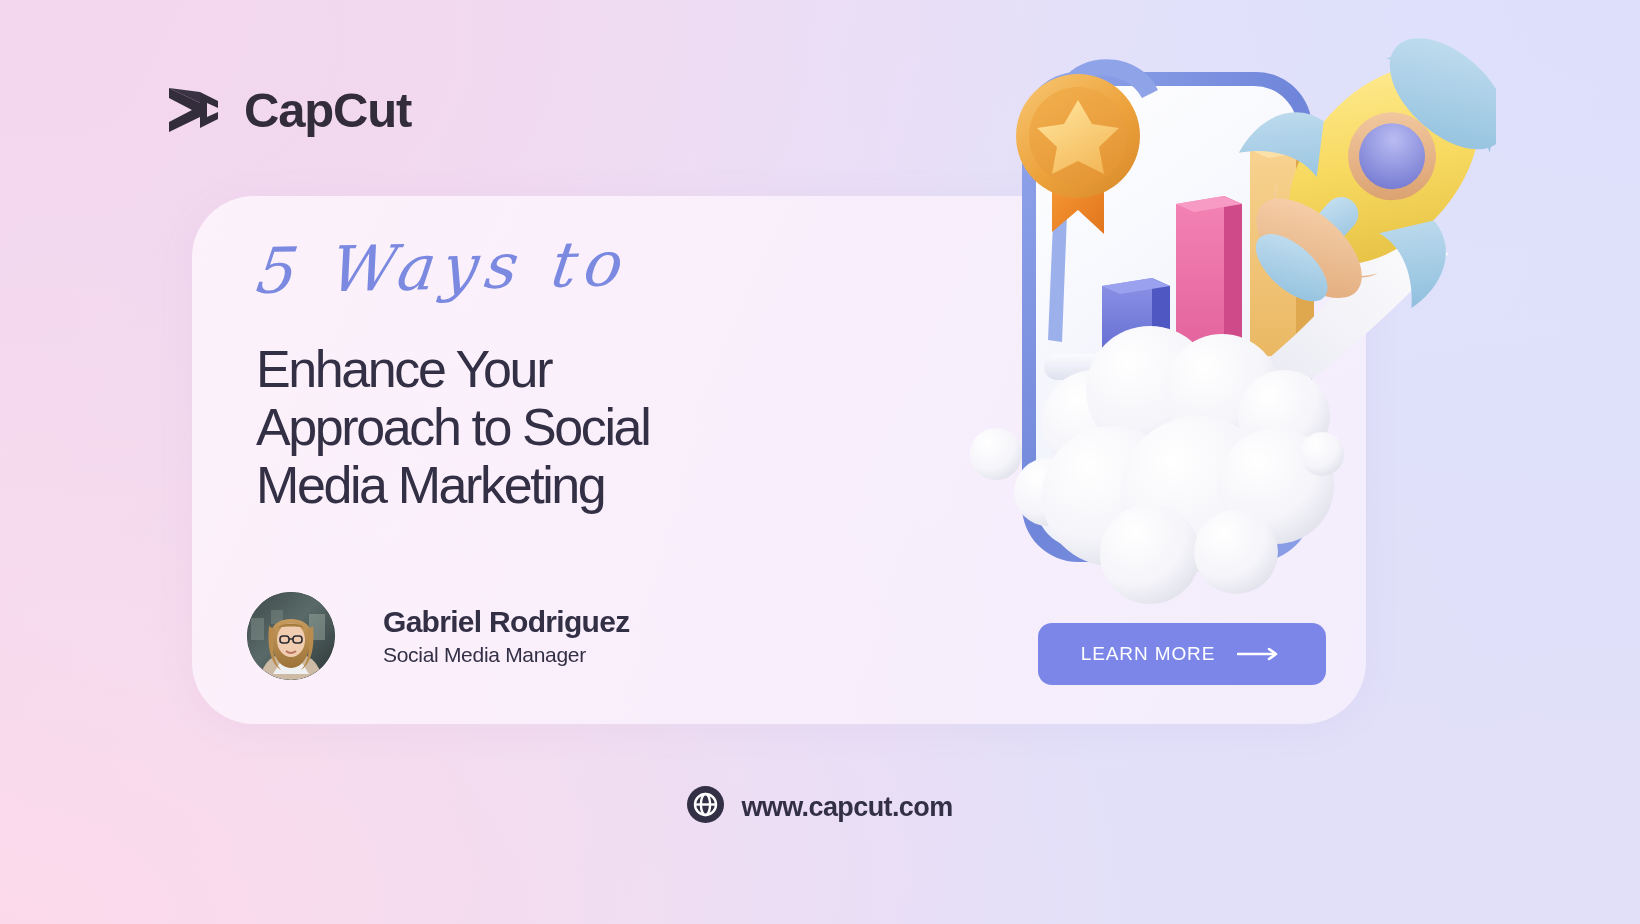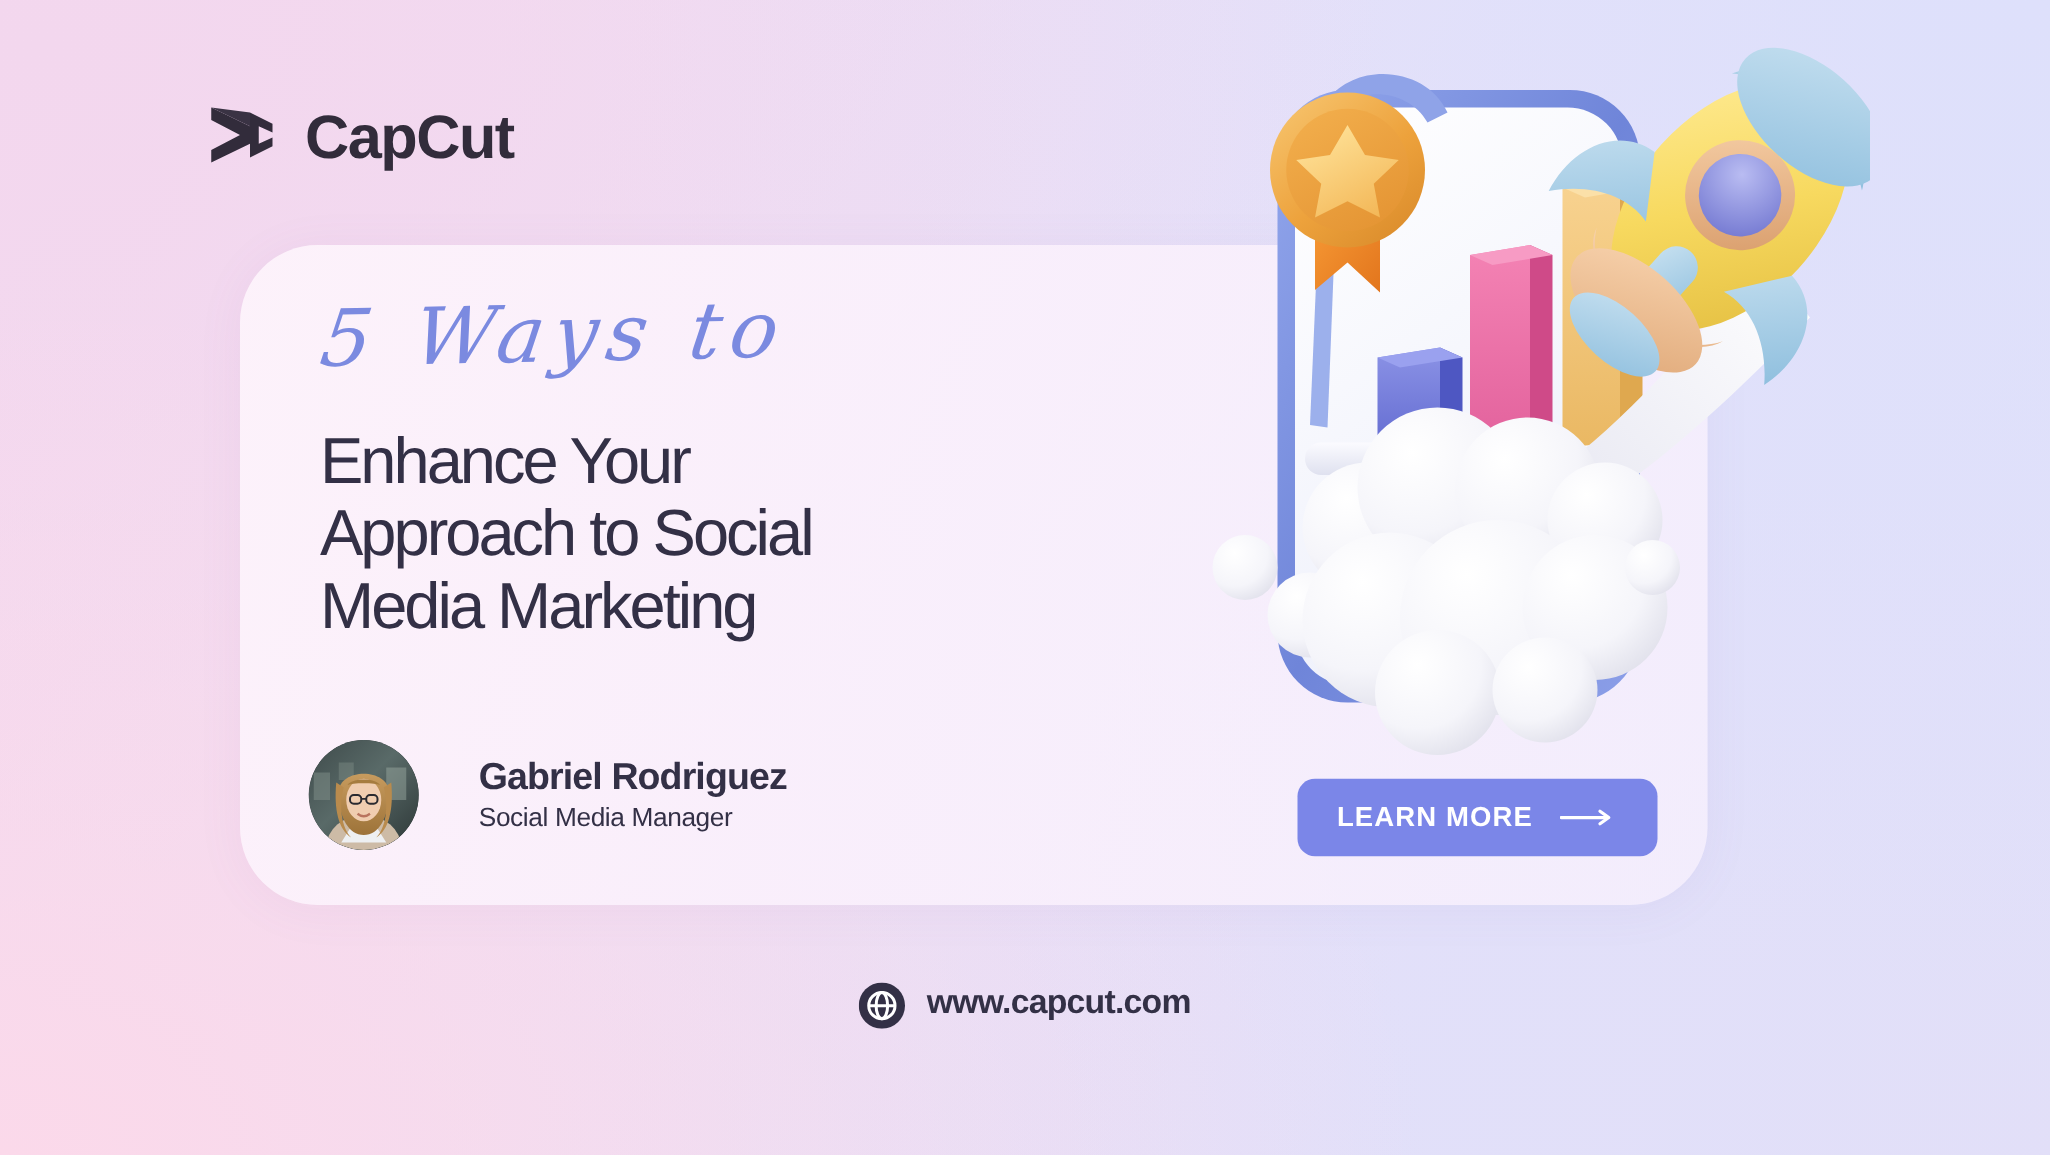--- a/index.html
+++ b/index.html
@@ -20,21 +20,21 @@
       radial-gradient(110% 120% at 2% 4%,     #f3d7ee 0%,   rgba(243,215,238,0) 60%),
       radial-gradient(120% 140% at 100% 0%,   #dee0fb 0%,   rgba(222,224,251,0) 62%),
       radial-gradient(130% 150% at 102% 100%, #e2dff8 0%,   rgba(226,223,248,0) 65%),
       linear-gradient(118deg, #f4d9ef 0%, #ece0f6 42%, #e2e1fb 72%, #dfe1fb 100%);
     overflow:hidden;
   }
 
   
   #logo-row {
     position:absolute; left:166px; top:82px;
-    display:flex; align-items:flex-start; gap:20px;
+    display:flex; align-items:center; gap:20px;
   }
   #logo-mark { width:58px; height:52px; display:block; }
   #logo-text {
     font-size:49px; font-weight:bold; letter-spacing:-1.2px;
     color:#322c3b;
   }
 
   
   #card {
     position:absolute;
@@ -87,28 +87,28 @@
   #cta {
     position:absolute; left:1038px; top:623px;
     width:288px; height:62px; border:none;
     border-radius:14px;
     background:#7b86e8;
     color:#fff; cursor:pointer;
     display:flex; align-items:center; justify-content:center; gap:22px;
     font-family:"Liberation Sans", sans-serif;
   }
   #cta-label {
-    font-size:22px; font-weight:bold; letter-spacing:.9px;
+    font-size:19px; font-weight:normal; letter-spacing:.9px;
   }
   #cta-arrow { width:46px; height:14px; display:block; }
 
   
   #footer {
     position:absolute; left:0; top:786px; width:1640px;
-    display:flex; align-items:flex-start; justify-content:center; gap:17px;
+    display:flex; align-items:flex-end; justify-content:center; gap:17px;
   }
   #globe-icon { width:37px; height:37px; display:block; }
   #footer-url {
     font-size:27px; font-weight:bold; letter-spacing:-.6px; color:#333046;
   }
 
   
   #illustration {
     position:absolute; left:936px; top:24px;
     width:560px; height:580px;

